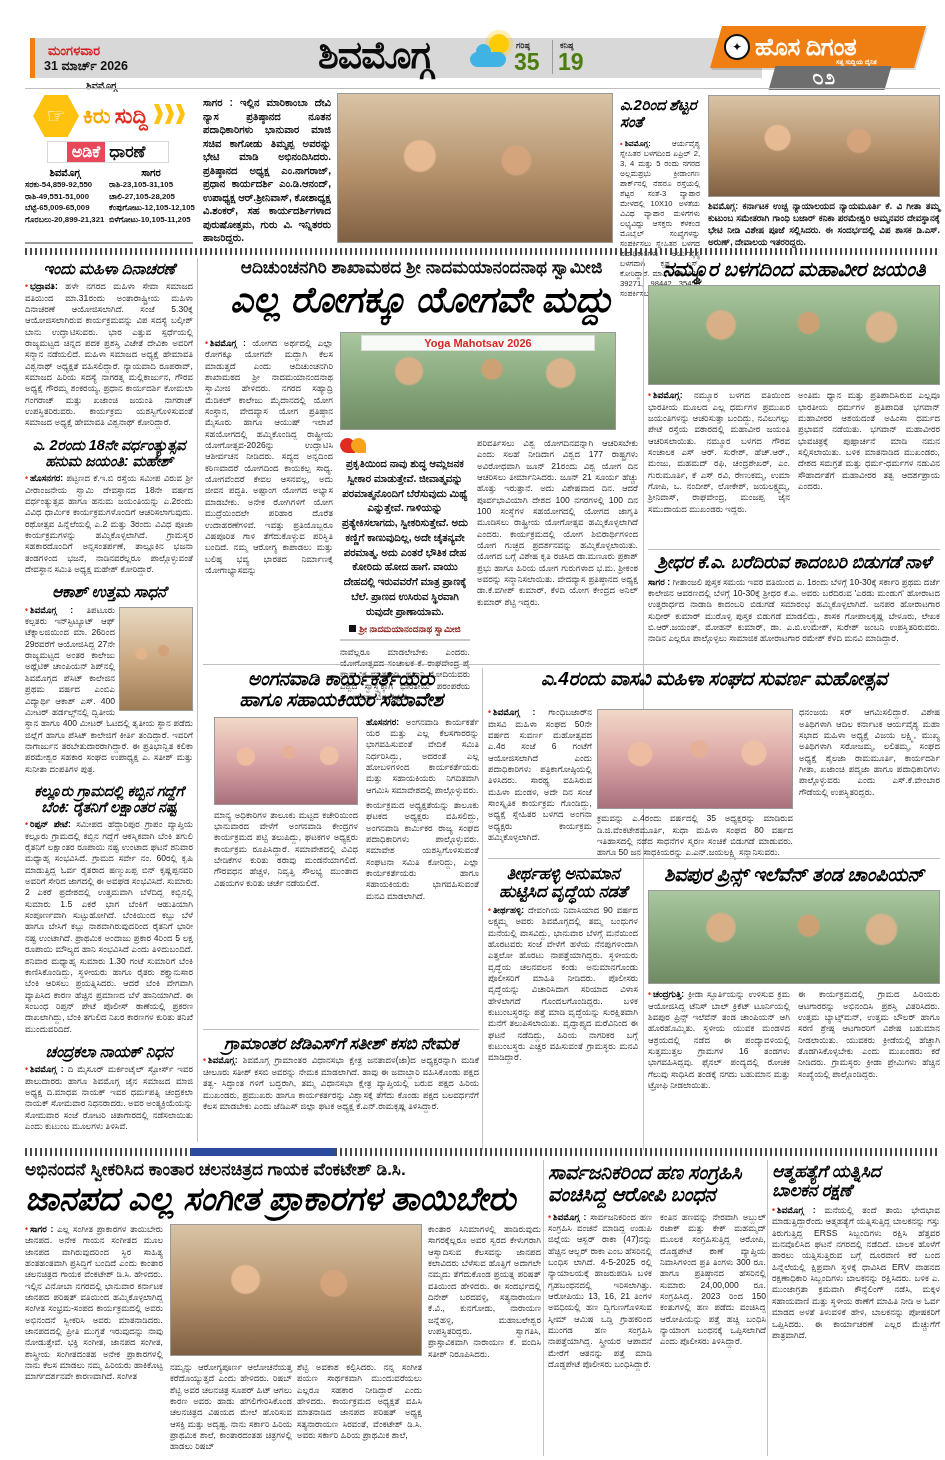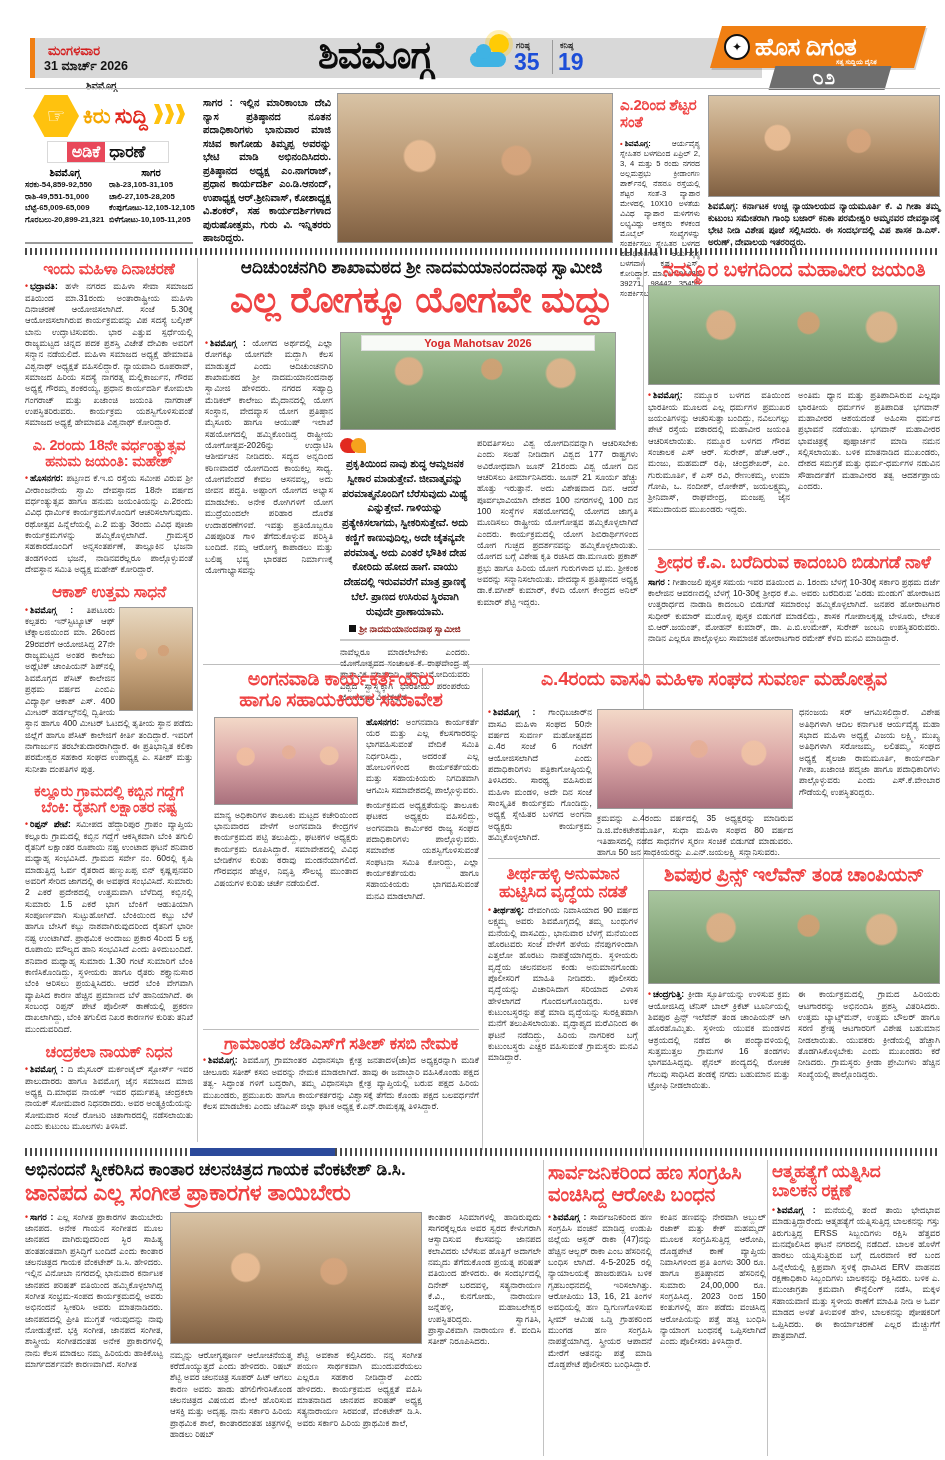--- a/index.html
+++ b/index.html
@@ -1,20 +1,20 @@
 <!DOCTYPE html>
 <html><head>
 <meta charset="utf-8">
 <style>
   html,body{margin:0;padding:0;background:#ffffff;}
   body{font-family:"Liberation Sans","DejaVu Sans",sans-serif;color:#1a1a1a;}
   #page{position:relative;width:945px;height:1460px;background:#fff;overflow:hidden;}
   .abs{position:absolute;}
   
-  .hl{font-weight:800;color:#ef4444;line-height:1.12;letter-spacing:-0.2px;}
+  .hl{font-weight:800;color:#000000;line-height:1.12;letter-spacing:-0.2px;font-style:italic;}
   .hl-center{text-align:center;}
   .kicker{font-weight:800;color:#111;}
   .bt{font-size:8.6px;line-height:1.32;text-align:justify;color:#222;}
   .bt .dl{font-weight:800;color:#000;}
   .bullet{color:#e22a20;font-weight:800;margin-right:2px;}
   .cap{font-size:10px;line-height:1.35;font-weight:700;color:#111;text-align:justify;}
   
   .vrule{width:1px;background:#c2c2c2;}
   .hrule{height:1px;background:#bdbdbd;}
   .ticks{background:repeating-linear-gradient(90deg,#4a4a4a 0 2px,transparent 2px 5px);}
@@ -49,21 +49,21 @@
       radial-gradient(circle at 80% 44%, rgba(240,195,165,.9) 0 7%, transparent 8%),
       linear-gradient(180deg,#f3d9c8 0%,#dba6a6 50%,#a86f7c 100%);
       box-shadow:inset 0 0 0 1px #9a9a9a;}
   
   #graybar{background:#d8d8d8;}
   #day{color:#d41f1f;font-weight:800;font-size:13px;}
   #dateline{font-weight:800;font-size:12.5px;color:#111;}
   #edsmall{font-size:10px;font-weight:700;color:#222;}
   #citytitle{font-size:38px;font-weight:900;color:#0b0b0b;letter-spacing:-1px;}
   .wlabel{font-size:8px;color:#333;font-weight:700;}
-  .wval{font-size:23px;font-weight:900;color:#1d4ed8;line-height:1;}
+  .wval{font-size:23px;font-weight:900;color:#4d7c0f;line-height:1;}
   .sun{width:20px;height:20px;border-radius:50%;background:#ffcb05;box-shadow:0 0 0 4px rgba(255,203,5,.30);}
   .cloud{width:36px;height:15px;background:#3fb3e4;border-radius:9px;}
   .cloud:before{content:"";position:absolute;left:6px;top:-8px;width:15px;height:15px;border-radius:50%;background:#3fb3e4;}
   .lplate{background:#f07f13;transform:skewX(-16deg);box-shadow:2px 2px 0 rgba(0,0,0,.15);}
   .gplate{background:#6e6e6e;transform:skewX(-16deg);}
   .unskew{transform:skewX(16deg);}
   .brandtxt{color:#fff;font-weight:900;font-size:24px;letter-spacing:-0.5px;}
   .brandtag{color:#fff;font-size:6.5px;font-weight:700;}
   .emblem{width:22px;height:22px;border-radius:50%;background:#fff;border:2px solid #111;display:flex;align-items:center;justify-content:center;color:#111;font-size:12px;font-weight:900;}
   .pagenum{color:#fff;font-weight:900;font-size:20px;}
@@ -263,21 +263,21 @@
       <p class="bt" style="margin:0;width:142px;"><span class="bullet">•</span><span class="dl">ಚಂದ್ರಗುತ್ತಿ:</span> <span>ಕ್ರೀಡಾ ಸ್ಫೂರ್ತಿಯನ್ನು ಉಳಿಸುವ ಕ್ರಮ ಆಯೋಜಿಸಿದ್ದ ಟೆನಿಸ್ ಬಾಲ್ ಕ್ರಿಕೆಟ್ ಟೂರ್ನಿಯಲ್ಲಿ ಶಿವಪುರ ಪ್ರಿನ್ಸ್ ಇಲೆವೆನ್ ತಂಡ ಚಾಂಪಿಯನ್ ಆಗಿ ಹೊರಹೊಮ್ಮಿತು. ಸ್ಥಳೀಯ ಯುವಕ ಮಂಡಳದ ಆಶ್ರಯದಲ್ಲಿ ನಡೆದ ಈ ಪಂದ್ಯಾವಳಿಯಲ್ಲಿ ಸುತ್ತಮುತ್ತಲ ಗ್ರಾಮಗಳ 16 ತಂಡಗಳು ಭಾಗವಹಿಸಿದ್ದವು. ಫೈನಲ್ ಪಂದ್ಯದಲ್ಲಿ ರೋಚಕ ಗೆಲುವು ಸಾಧಿಸಿದ ತಂಡಕ್ಕೆ ನಗದು ಬಹುಮಾನ ಮತ್ತು ಟ್ರೋಫಿ ನೀಡಲಾಯಿತು.</span></p>
       <p class="bt" style="margin:0;width:142px;">ಈ ಕಾರ್ಯಕ್ರಮದಲ್ಲಿ ಗ್ರಾಮದ ಹಿರಿಯರು ಆಟಗಾರರನ್ನು ಅಭಿನಂದಿಸಿ ಪ್ರಶಸ್ತಿ ವಿತರಿಸಿದರು. ಉತ್ತಮ ಬ್ಯಾಟ್ಸ್‌ಮನ್, ಉತ್ತಮ ಬೌಲರ್ ಹಾಗೂ ಸರಣಿ ಶ್ರೇಷ್ಠ ಆಟಗಾರರಿಗೆ ವಿಶೇಷ ಬಹುಮಾನ ನೀಡಲಾಯಿತು. ಯುವಕರು ಕ್ರೀಡೆಯಲ್ಲಿ ಹೆಚ್ಚಾಗಿ ತೊಡಗಿಸಿಕೊಳ್ಳಬೇಕು ಎಂದು ಮುಖಂಡರು ಕರೆ ನೀಡಿದರು. ಗ್ರಾಮಸ್ಥರು ಕ್ರೀಡಾ ಪ್ರೇಮಿಗಳು ಹೆಚ್ಚಿನ ಸಂಖ್ಯೆಯಲ್ಲಿ ಪಾಲ್ಗೊಂಡಿದ್ದರು.</p>
     </div>
   </div>
 
   <div class="abs ticks" style="left:25px;top:1148px;width:915px;height:8px;"></div>
   <div class="abs bluebar" style="left:190px;top:1148px;width:145px;height:8px;"></div>
 
   <div class="abs" style="left:25px;top:1160px;width:518px;">
     <div class="kicker" style="font-size:17px;">ಅಭಿನಂದನೆ ಸ್ವೀಕರಿಸಿದ ಕಾಂತಾರ ಚಲನಚಿತ್ರದ ಗಾಯಕ ವೆಂಕಟೇಶ್ ಡಿ.ಸಿ.</div>
-    <div class="hl" style="font-size:22px;font-weight:900;margin-top:1px;">ಜಾನಪದ ಎಲ್ಲ ಸಂಗೀತ ಪ್ರಾಕಾರಗಳ ತಾಯಿಬೇರು</div>
+    <div class="hl" style="font-size:33px;font-weight:900;margin-top:1px;">ಜಾನಪದ ಎಲ್ಲ ಸಂಗೀತ ಪ್ರಾಕಾರಗಳ ತಾಯಿಬೇರು</div>
     <div style="position:relative;height:230px;margin-top:6px;">
       <p class="bt" style="position:absolute;left:0;top:0;width:138px;margin:0;"><span class="bullet">•</span><span class="dl">ಸಾಗರ :</span> <span>ಎಲ್ಲ ಸಂಗೀತ ಪ್ರಾಕಾರಗಳ ತಾಯಿಬೇರು ಜಾನಪದ. ಅನೇಕ ಗಾಯನ ಸಂಗೀತದ ಮೂಲ ಜಾನಪದ ವಾಗಿರುವುದರಿಂದ ಸ್ಥಿರ ಸಾಹಿತ್ಯ ಹಂತಹಂತವಾಗಿ ಪ್ರಸಿದ್ಧಿಗೆ ಬಂದಿದೆ ಎಂದು ಕಾಂತಾರ ಚಲನಚಿತ್ರದ ಗಾಯಕ ವೆಂಕಟೇಶ್ ಡಿ.ಸಿ. ಹೇಳಿದರು. ಇಲ್ಲಿನ ವಿನೋಬಾ ನಗರದಲ್ಲಿ ಭಾನುವಾರ ಕರ್ನಾಟಕ ಜಾನಪದ ಪರಿಷತ್ ವತಿಯಿಂದ ಹಮ್ಮಿಕೊಳ್ಳಲಾಗಿದ್ದ ಸಂಗೀತ ಸಂಭ್ರಮ-ಸಂಪದ ಕಾರ್ಯಕ್ರಮದಲ್ಲಿ ಅವರು ಅಭಿನಂದನೆ ಸ್ವೀಕರಿಸಿ ಅವರು ಮಾತನಾಡಿದರು. ಜಾನಪದದಲ್ಲಿ ಪ್ರೀತಿ ಮುಗ್ಧತೆ ಇರುವುದನ್ನು ನಾವು ನೋಡುತ್ತೇವೆ. ಭಕ್ತಿ ಸಂಗೀತ, ಜಾನಪದ ಸಂಗೀತ, ಶಾಸ್ತ್ರೀಯ ಸಂಗೀತದಂತಹ ಅನೇಕ ಪ್ರಾಕಾರಗಳಲ್ಲಿ ನಾನು ಕೆಲಸ ಮಾಡಲು ನಮ್ಮ ಹಿರಿಯರು ಹಾಕಿಕೊಟ್ಟ ಮಾರ್ಗದರ್ಶನವೇ ಕಾರಣವಾಗಿದೆ. ಸಂಗೀತ</span></p>
       <div class="ph ph-indoor" style="position:absolute;left:145px;top:0;width:252px;height:132px;"></div>
       <p class="bt" style="position:absolute;left:145px;top:138px;width:122px;margin:0;">ನಮ್ಮನ್ನು ಆರೋಗ್ಯಪೂರ್ಣ ಆಲೋಚನೆಯತ್ತ ಕರೆದೊಯ್ಯುತ್ತದೆ ಎಂದು ಹೇಳಿದರು. ರಿಷಬ್ ಶೆಟ್ಟಿ ಅವರ ಚಲನಚಿತ್ರ ಸೂಪರ್ ಹಿಟ್ ಆಗಲು ಕಾರಣ ಅವರು ಹಾಡು ಹೆಗಲಿಗೇರಿಸಿಕೊಂಡ ಚಲನಚಿತ್ರದ ವಿಷಯದ ಮೇಲೆ ಹೊರಿಸುವ ಆಸಕ್ತಿ ಮತ್ತು ಅದೃಷ್ಟ. ನಾನು ಸರ್ಕಾರಿ ಹಿರಿಯ ಪ್ರಾಥಮಿಕ ಶಾಲೆ, ಕಾಂತಾರದಂತಹ ಚಿತ್ರಗಳಲ್ಲಿ ಹಾಡಲು ರಿಷಬ್</p>
       <p class="bt" style="position:absolute;left:272px;top:138px;width:125px;margin:0;">ಶೆಟ್ಟಿ ಅವಕಾಶ ಕಲ್ಪಿಸಿದರು. ನನ್ನ ಸಂಗೀತ ಪಯಣ ಸಾರ್ಥಕವಾಗಿ ಮುಂದುವರೆಯಲು ಎಲ್ಲರೂ ಸಹಕಾರ ನೀಡಿದ್ದಾರೆ ಎಂದು ಹೇಳಿದರು. ಕಾರ್ಯಕ್ರಮದ ಅಧ್ಯಕ್ಷತೆ ವಹಿಸಿ ಮಾತನಾಡಿದ ಜಾನಪದ ಪರಿಷತ್ ಅಧ್ಯಕ್ಷ ಸತ್ಯನಾರಾಯಣ ಸಿರವಂತೆ, ವೆಂಕಟೇಶ್ ಡಿ.ಸಿ. ಅವರು ಸರ್ಕಾರಿ ಹಿರಿಯ ಪ್ರಾಥಮಿಕ ಶಾಲೆ,</p>
       <p class="bt" style="position:absolute;left:403px;top:0;width:113px;margin:0;">ಕಾಂತಾರ ಸಿನಿಮಾಗಳಲ್ಲಿ ಹಾಡಿರುವುದು ಸಾಗರಕ್ಕೆಲ್ಲರೂ ಅವರ ಸ್ವರದ ಕೇಳುಗರಾಗಿ ಆಸ್ವಾದಿಸುವ ಕೆಲಸವನ್ನು ಜಾನಪದ ಕಲಾವಿದರು ಬೆಳೆಸುವ ಹೊತ್ತಿಗೆ ಅದಾಗಲೇ ನಮ್ಮದು ತೆಗೆದುಕೊಂಡ ಪ್ರಯತ್ನ ಪರಿಷತ್ ವತಿಯಿಂದ ಹೇಳಿದರು. ಈ ಸಂದರ್ಭದಲ್ಲಿ ದಿನೇಶ್ ಬರದವಳ್ಳಿ, ಸತ್ಯನಾರಾಯಣ ಕೆ.ವಿ., ಕುನಗೋಡು, ನಾರಾಯಣ ಜನ್ನೆಹಳ್ಳಿ, ಮಹಾಬಲೇಶ್ವರ ಉಪಸ್ಥಿತರಿದ್ದರು. ಸ್ವಾಗತಿಸಿ, ಪ್ರಾಸ್ತಾವಿಕವಾಗಿ ನಾರಾಯಣ ಕೆ. ವಂದಿಸಿ ಸತೀಶ್ ನಿರೂಪಿಸಿದರು.</p>
     </div>
   </div>
 
   <div class="abs vrule" style="left:543px;top:1160px;height:296px;"></div>

